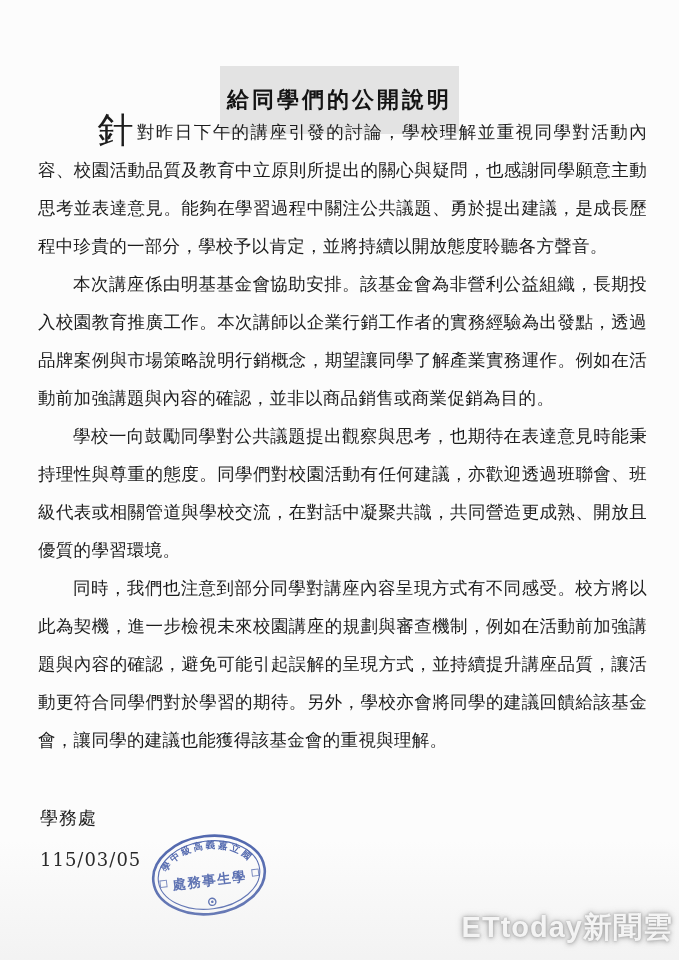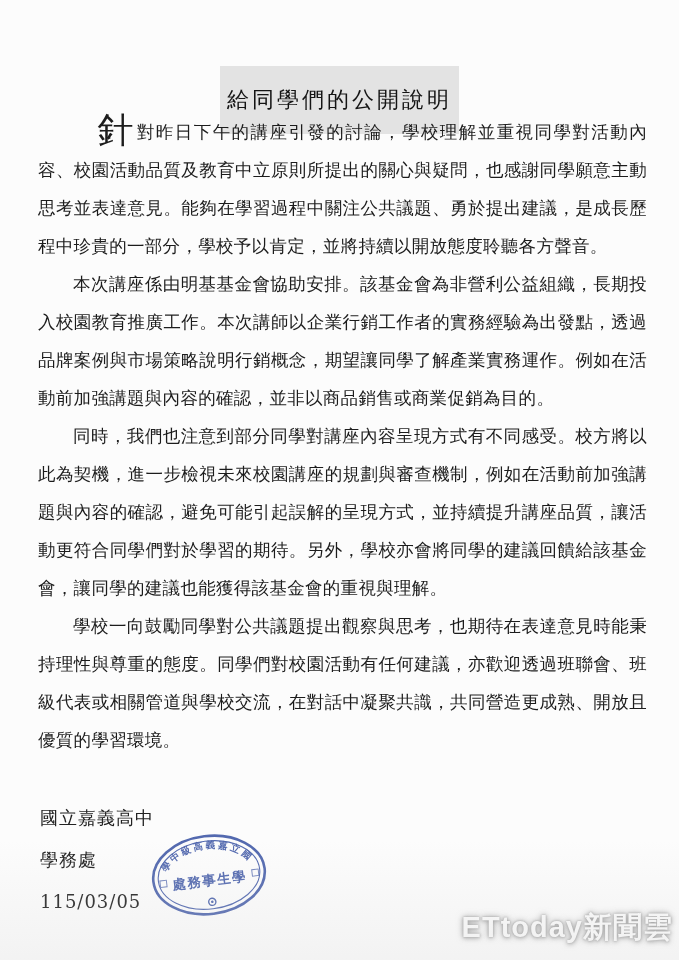--- a/index.html
+++ b/index.html
@@ -20,21 +20,21 @@
   }
   .title-row{
     position:absolute;top:66px;left:0;width:100%;
     text-align:center;margin:0;
   }
   .title-hl{
     display:inline-block;
     background:#e3e3e3;
     padding:19px 7px;
     font-size:22px;
-    font-weight:normal;
+    font-weight:bold;
     letter-spacing:3px;
     color:#141414;
   }
   .body-text{
     position:absolute;
     top:112px;left:38px;right:32px;
   }
   .para{
     margin:0;
     font-size:17.5px;
@@ -102,26 +102,25 @@
 </head>
 <body>
 
 <div class="page">
 
   <h1 class="title-row"><span class="title-hl">給同學們的公開說明</span></h1>
 
   <div class="body-text" id="paragraphs">
       <p class="para first"><span class="dropcap">針</span>對昨日下午的講座引發的討論，學校理解並重視同學對活動內容、校園活動品質及教育中立原則所提出的關心與疑問，也感謝同學願意主動思考並表達意見。能夠在學習過程中關注公共議題、勇於提出建議，是成長歷程中珍貴的一部分，學校予以肯定，並將持續以開放態度聆聽各方聲音。</p>
       <p class="para">本次講座係由明基基金會協助安排。該基金會為非營利公益組織，長期投入校園教育推廣工作。本次講師以企業行銷工作者的實務經驗為出發點，透過品牌案例與市場策略說明行銷概念，期望讓同學了解產業實務運作。例如在活動前加強講題與內容的確認，並非以商品銷售或商業促銷為目的。</p>
+      <p class="para">學校一向鼓勵同學對公共議題提出觀察與思考，也期待在表達意見時能秉持理性與尊重的態度。同學們對校園活動有任何建議，亦歡迎透過班聯會、班級代表或相關管道與學校交流，在對話中凝聚共識，共同營造更成熟、開放且優質的學習環境。</p>
       <p class="para">同時，我們也注意到部分同學對講座內容呈現方式有不同感受。校方將以此為契機，進一步檢視未來校園講座的規劃與審查機制，例如在活動前加強講題與內容的確認，避免可能引起誤解的呈現方式，並持續提升講座品質，讓活動更符合同學們對於學習的期待。另外，學校亦會將同學的建議回饋給該基金會，讓同學的建議也能獲得該基金會的重視與理解。</p>
-      <p class="para">學校一向鼓勵同學對公共議題提出觀察與思考，也期待在表達意見時能秉持理性與尊重的態度。同學們對校園活動有任何建議，亦歡迎透過班聯會、班級代表或相關管道與學校交流，在對話中凝聚共識，共同營造更成熟、開放且優質的學習環境。</p>
     </div>
 
   <div class="signature">
-    <div>國立嘉義高中</div>
     <div>學務處</div>
     <div>115/03/05</div>
   </div>
 
   <div class="stamp">
     <svg viewBox="-61 -44 122 88" xmlns="http://www.w3.org/2000/svg">
       <ellipse class="ring outer" cx="0" cy="0" rx="56" ry="39"></ellipse>
       <ellipse class="ring inner" cx="0" cy="0" rx="51" ry="34"></ellipse>
       <path id="arcpath" d="M -44 -4 A 46 32 0 0 1 44 -4" fill="none"></path>
       <text class="arc-text"><textPath href="#arcpath" startOffset="50%" text-anchor="middle">學中級高義嘉立國</textPath></text>

